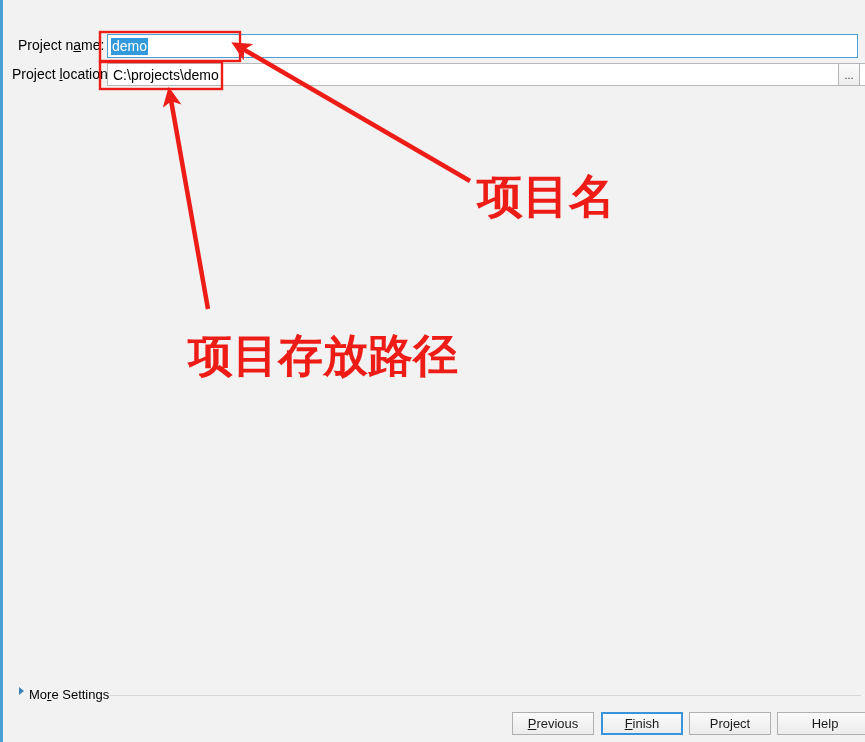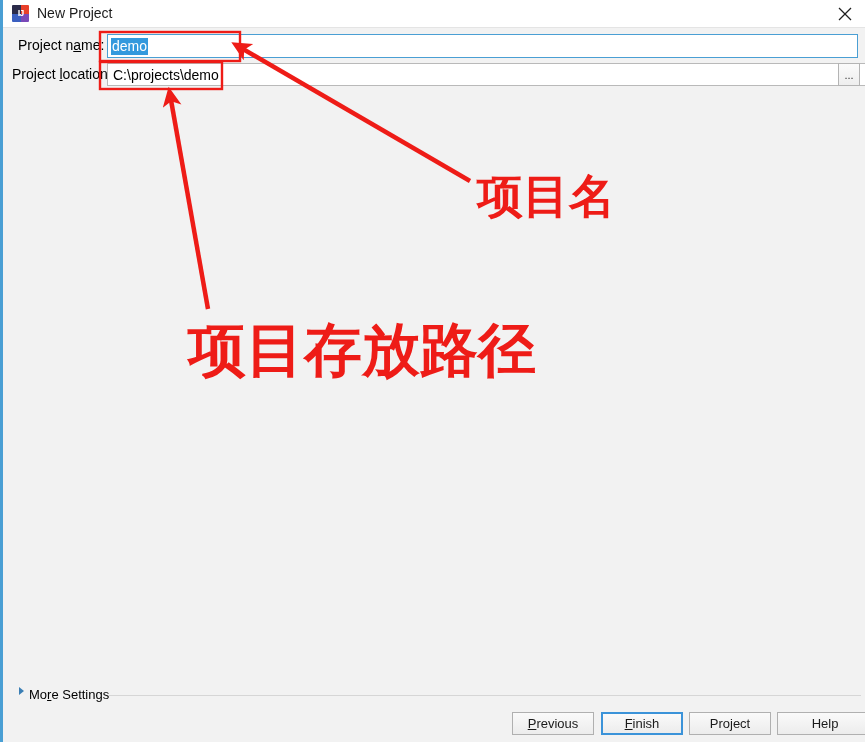--- a/index.html
+++ b/index.html
@@ -229,45 +229,29 @@
     white-space: nowrap;
   }
   #annot-name {
     left: 477px;
     top: 166px;
     font-size: 46px;
     font-family: Liberation Serif, serif;
   }
   #annot-path {
     left: 188px;
-    top: 312px;
-    font-size: 58px;
+    top: 326px;
+    font-size: 45px;
   }
 </style>
 </head>
 <body>
 
 <div id="window">
 
-  <div id="titlebar">
-    <div id="app-icon">
-      <div class="q q1"></div>
-        <div class="q q2"></div>
-      <div class="q q3"></div>
-        <div class="q q4"></div>
-      <div class="ij">IJ</div>
-    </div>
-    <div id="title-text">New Project</div>
-    <div id="close-btn">
-      <svg width="14" height="14" viewBox="0 0 14 14">
-        <line x1="1" y1="1" x2="13" y2="13" stroke="#202020" stroke-width="1.2"></line>
-        <line x1="13" y1="1" x2="1" y2="13" stroke="#202020" stroke-width="1.2"></line>
-      </svg>
-    </div>
-  </div>
 
   <div class="form-label" id="label-name"><span>Project n</span><span class="mn">a</span><span>me:</span></div>
 
   <input id="field-name" type="text" value="demo" style="color: transparent;">
   <div id="field-name-inner">demo</div>
 
   <div class="form-label" id="label-location"><span>Project </span><span class="mn">l</span><span>ocation:</span></div>
 
   <input id="field-location" type="text" value="C:\projects\demo" style="">
 

